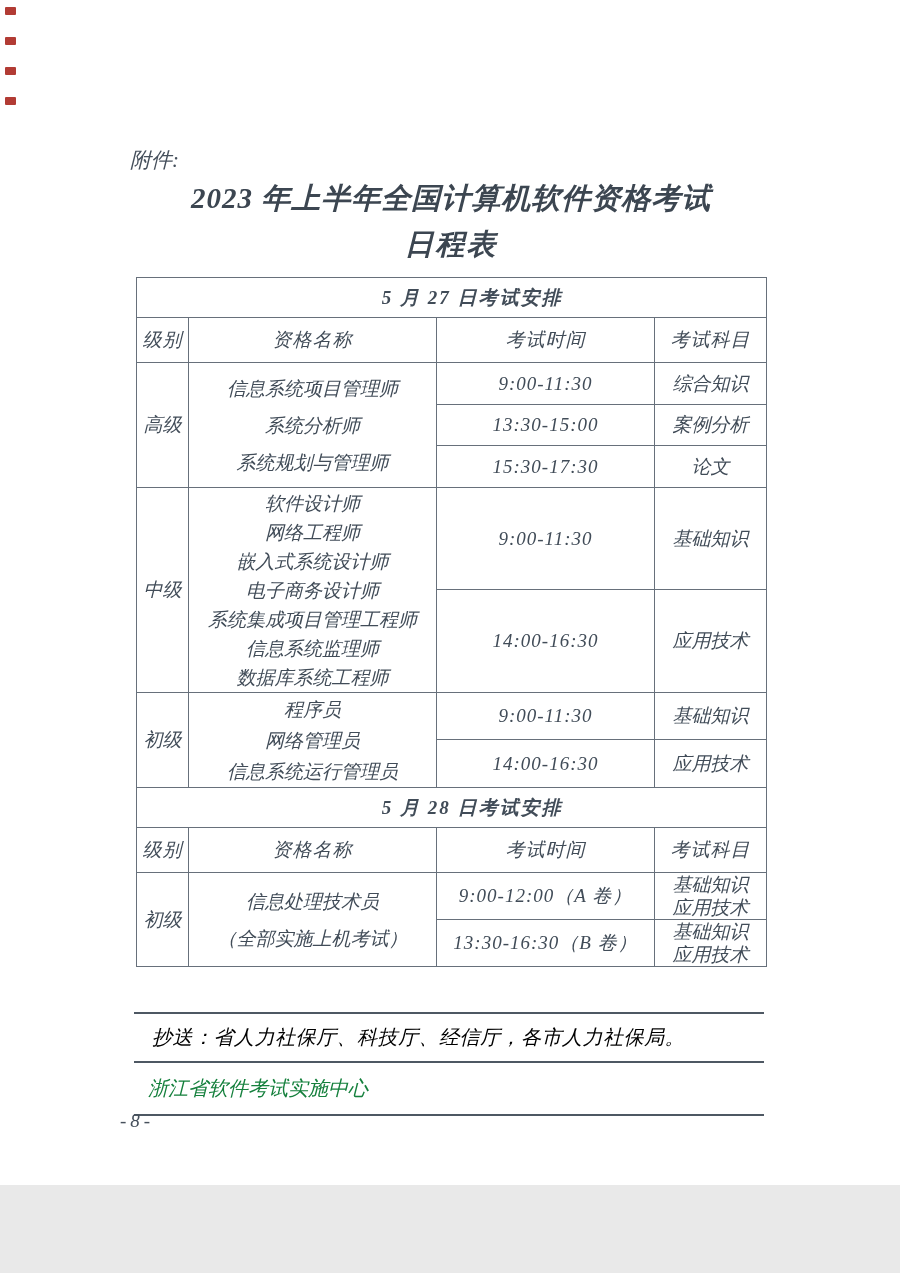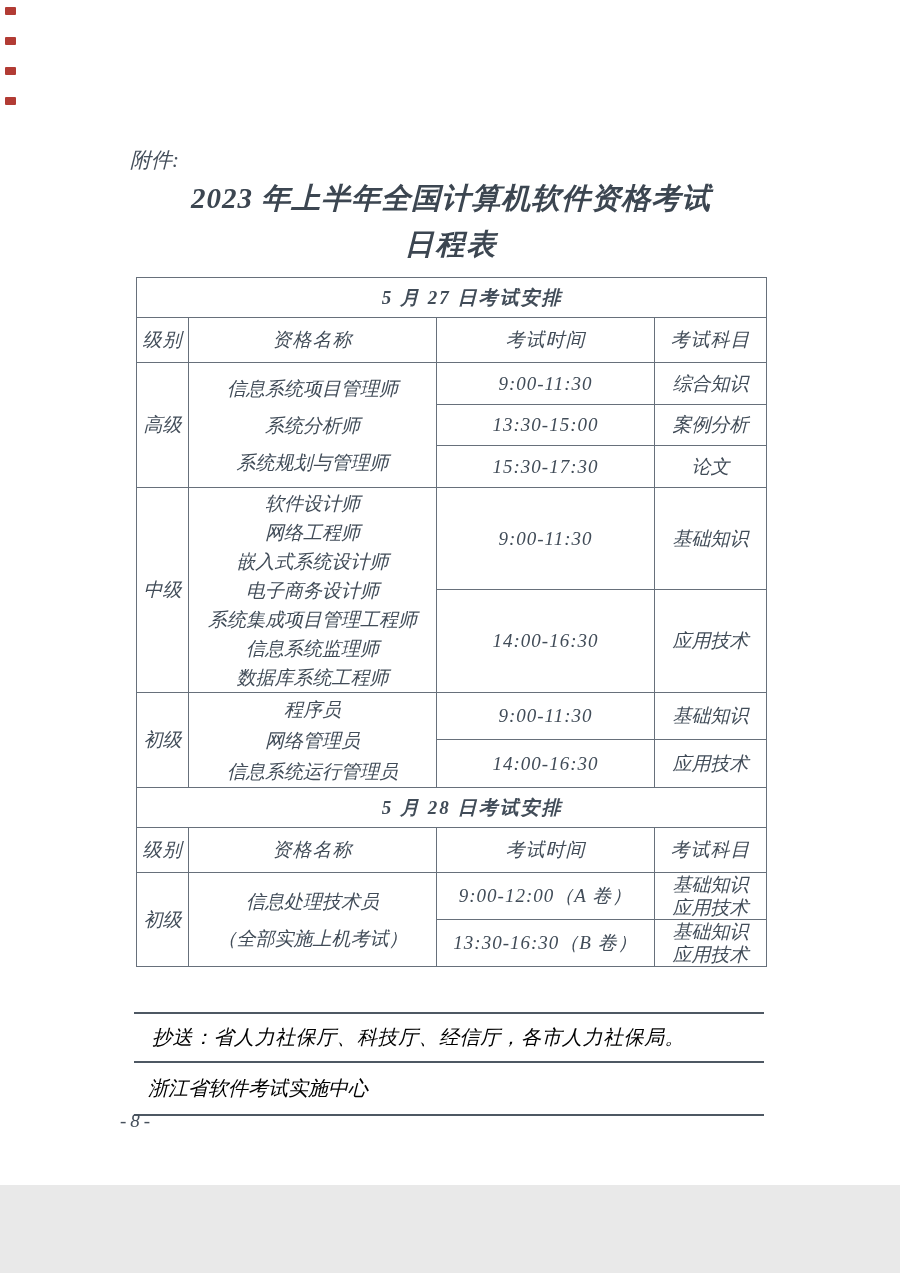--- a/index.html
+++ b/index.html
@@ -51,21 +51,21 @@
   tr.r40 { height:40px; } tr.r45 { height:45px; }
   tr.r42 { height:42px; } tr.r41 { height:41px; }
   tr.r102 { height:102px; } tr.r103 { height:103px; }
   tr.r47 { height:47px; } tr.r48 { height:48px; }
   tr.r46 { height:46px; }
 
   .footer { position:absolute; left:134px; top:1012px; width:630px; }
   .rule { height:2px; background:#4e5863; }
   .cc-line { font-size:20px; letter-spacing:0.5px; padding:10px 0 10px 18px; color:#000000; }
   .issuer-row { display:flex; justify-content:space-between; align-items:center;
-                padding:12px 20px 12px 14px; font-size:20px; color:#000000; }
+                padding:12px 20px 12px 14px; font-size:20px; color:#15803d; }
   .page-number { position:absolute; left:120px; top:1110px; font-size:19px; letter-spacing:4px; color:#46505c; }
 </style>
 </head>
 <body>
 
 <div class="page">
 
   <div class="scan-mark m1"></div>
   <div class="scan-mark m2"></div>
   <div class="scan-mark m3"></div>

